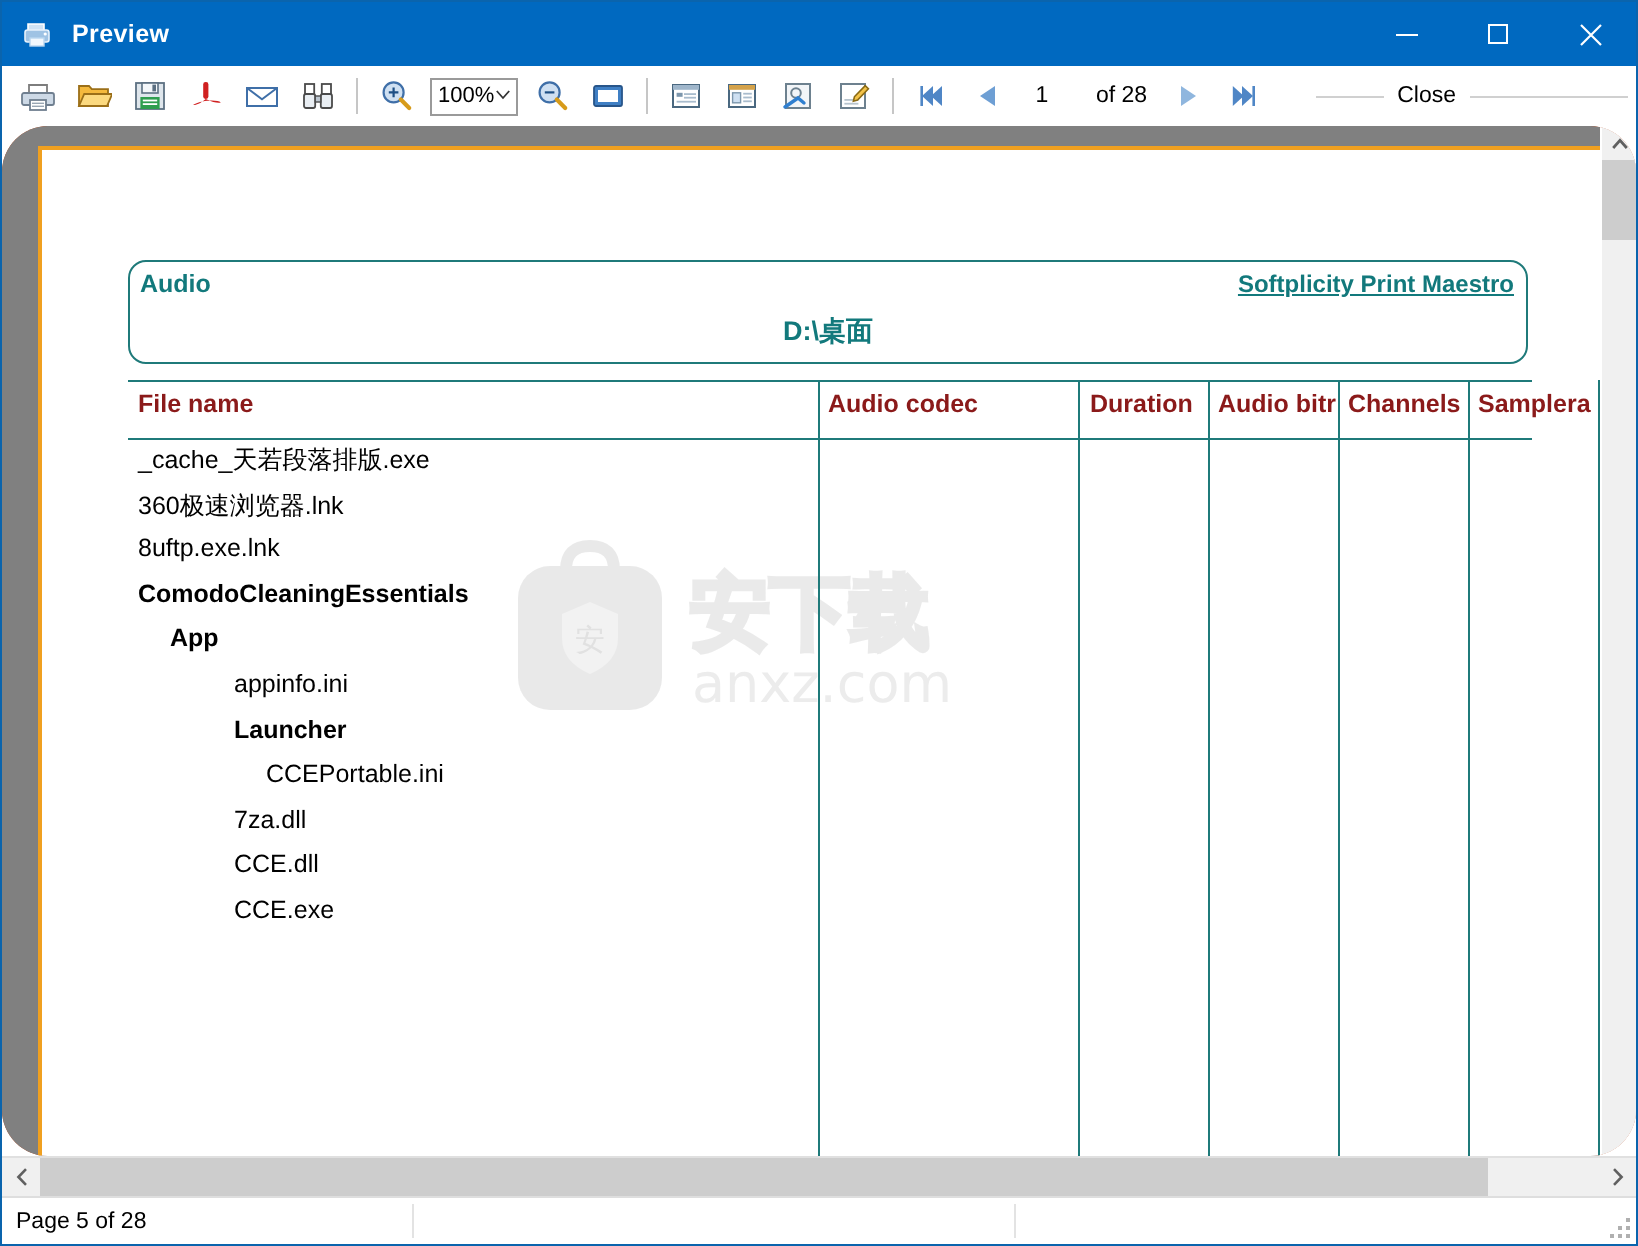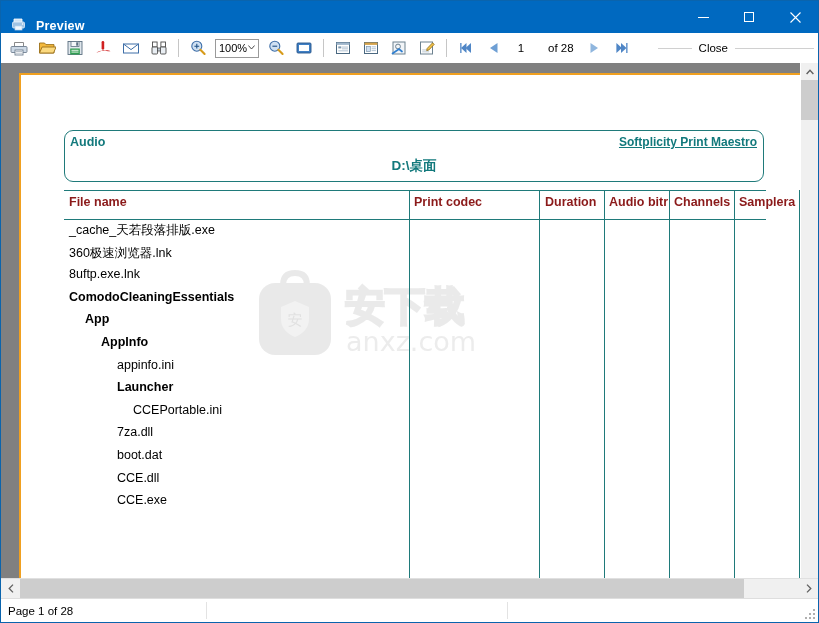--- a/index.html
+++ b/index.html
@@ -12,21 +12,21 @@
   .window{
     width:819px;height:623px;box-sizing:border-box;
     border:1px solid #0a64ad;
     display:flex;flex-direction:column;background:#ffffff;
     position:relative;
   }
 
   
   .titlebar{
     height:32px;flex:0 0 32px;background:#0069c0;
-    display:flex;align-items:flex-end;
+    display:flex;align-items:center;
     color:#ffffff;
   }
   .title-icon{width:18px;height:18px;margin-left:9px;margin-right:8px;position:relative;flex:0 0 18px;}
   .title-text{font-size:12.5px;font-weight:bold;letter-spacing:.2px;}
   .title-spacer{flex:1;}
   .winbtn{
     width:46px;height:32px;display:flex;align-items:center;justify-content:center;
     font-size:13px;color:#ffffff;line-height:1;
   }
   .glyph-min{display:block;width:11px;height:1px;background:#fff;}
@@ -56,21 +56,21 @@
   }
   .oftext{font-size:11.5px;color:#000;margin:0 6px 0 14px;}
   .close-wrap{display:flex;align-items:center;flex:1;margin-left:22px;}
   .hrule{height:1px;background:#d0d0d0;flex:1;}
   .hrule.left{max-width:34px;}
   .close-label{font-size:11.5px;color:#000;padding:0 7px;white-space:nowrap;}
 
   
   .previewarea{
     flex:1;position:relative;background:#c2410c;
-    display:flex;overflow:hidden;
+    display:flex;overflow:hidden;border-radius:23px;
   }
   .page-scroll{
     flex:1;position:relative;overflow:hidden;background:#808080;
   }
   .page{
     position:absolute;left:18px;top:10px;right:-80px;bottom:-60px;
     background:#ffffff;border:2px solid #f0a020;
   }
   .page-inner{position:absolute;inset:0;overflow:hidden;}
 
@@ -384,21 +384,21 @@
               <g opacity="0.42">
                 <text x="92" y="55" font-family="DejaVu Sans, sans-serif" font-size="40" font-weight="bold" fill="none" stroke="#cfcfcf" stroke-width="2.4">安下载</text>
                 <text x="93" y="86" font-family="DejaVu Sans, sans-serif" font-size="27" fill="#d2d2d2">anxz.com</text>
               </g>
             </svg>
           </div>
 
           <div class="tbl">
             <div class="thead">
                 <div class="th" style="left: 5px; width: 340px;">File name</div>
-                <div class="th" style="left: 350px; width: 125px;">Print codec</div>
+                <div class="th" style="left: 350px; width: 125px;">Audio codec</div>
                 <div class="th" style="left: 481px; width: 60px;">Duration</div>
                 <div class="th" style="left: 545px; width: 62px;">Audio bitr</div>
                 <div class="th" style="left: 610px; width: 62px;">Channels</div>
                 <div class="th" style="left: 675px; width: 62px;">Samplera</div>
               </div>
             <div class="rows">
                 <div class="row">
                   <span class="nm" style="left: 5px;">_cache_天若段落排版.exe</span>
                 </div>
                 <div class="row">
@@ -406,37 +406,31 @@
                 </div>
                 <div class="row">
                   <span class="nm" style="left: 5px;">8uftp.exe.lnk</span>
                 </div>
                 <div class="row bold">
                   <span class="nm" style="left: 5px;">ComodoCleaningEssentials</span>
                 </div>
                 <div class="row bold">
                   <span class="nm" style="left: 21px;">App</span>
                 </div>
-                <div class="row bold">
-                  <span class="nm" style="left: 37px;">AppInfo</span>
-                </div>
                 <div class="row">
                   <span class="nm" style="left: 53px;">appinfo.ini</span>
                 </div>
                 <div class="row bold">
                   <span class="nm" style="left: 53px;">Launcher</span>
                 </div>
                 <div class="row">
                   <span class="nm" style="left: 69px;">CCEPortable.ini</span>
                 </div>
                 <div class="row">
                   <span class="nm" style="left: 53px;">7za.dll</span>
-                </div>
-                <div class="row">
-                  <span class="nm" style="left: 53px;">boot.dat</span>
                 </div>
                 <div class="row">
                   <span class="nm" style="left: 53px;">CCE.dll</span>
                 </div>
                 <div class="row">
                   <span class="nm" style="left: 53px;">CCE.exe</span>
                 </div>
               </div>
             <div class="vlines" style="position: absolute; top: 0px; left: 0px; right: 0px; height: 412.2px;">
                 <div class="vline" style="left: 345px; height: 412.2px; top: 0px; position: absolute;"></div>
@@ -475,21 +469,21 @@
     </div>
     <div class="hs-arrow">
       <svg width="6" height="9" viewBox="0 0 6 9">
         <path d="M1 0.6 L4.8 4.5 L1 8.4" fill="none" stroke="#606060" stroke-width="1.3"></path>
       </svg>
     </div>
   </div>
 
   <div class="statusbar">
     <div class="st-seg1">
-      <span class="st-cell">Page 1 of 28</span>
+      <span class="st-cell">Page 5 of 28</span>
     </div>
     <div class="st-div"></div>
     <div class="st-seg2">
       <span class="st-cell"></span>
     </div>
     <div class="st-div"></div>
     <div class="st-seg3">
       <span class="st-cell"></span>
     </div>
     <div class="grip">

